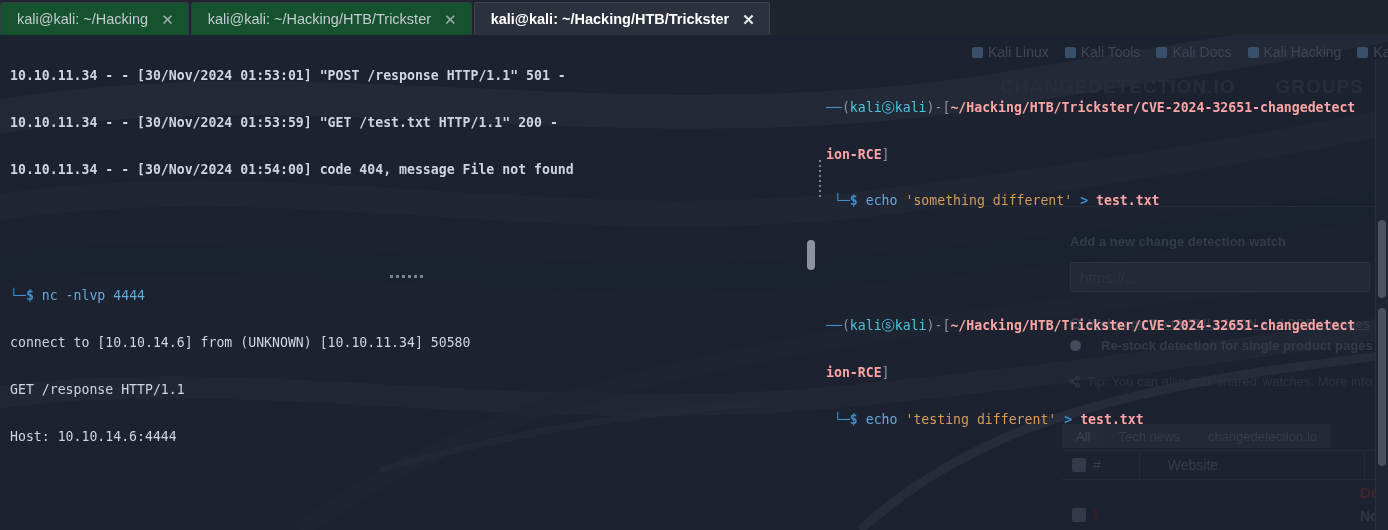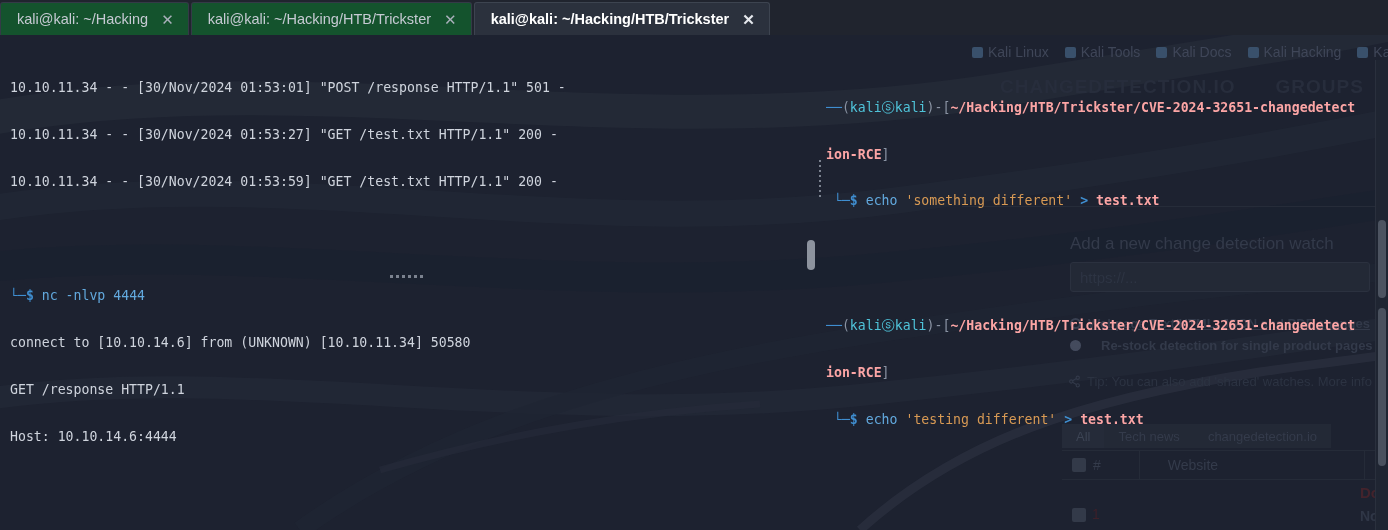--- a/index.html
+++ b/index.html
@@ -55,21 +55,21 @@
     position: absolute; left: 1000px; top: 70px; width: 388px; height: 34px;
     display: flex; align-items: center; gap: 40px;
     font-family: "Liberation Sans", sans-serif;
     font-size: 19px; font-weight: bold; letter-spacing: 1px;
     color: #272d3c;
     white-space: nowrap;
   }
   .bg-panel-title {
     position: absolute; left: 1070px; top: 234px; width: 318px;
     font-family: "Liberation Sans", sans-serif;
-    font-size: 17px; font-weight: normal; color: #333a4a;
+    font-size: 13px; font-weight: bold; color: #333a4a;
     white-space: nowrap;
   }
   .bg-input {
     position: absolute; left: 1070px; top: 262px; width: 300px; height: 30px;
     background: #232936; border: 1px solid #2b313f; border-radius: 3px;
     display: flex; align-items: center; padding-left: 9px;
     font-family: "Liberation Sans", sans-serif;
     font-size: 15px; color: #2d3443;
   }
   .bg-radio-row {
@@ -200,21 +200,21 @@
   .pane {
     position: absolute;
     font-family: "DejaVu Sans Mono", monospace;
     font-size: 13.2px;
     line-height: 15.6px;
     color: #cfd4dd;
     white-space: pre;
     overflow: hidden;
   }
   
-  #pane-log  { left: 10px; top: 14px;   width: 800px; height: 195px; }
+  #pane-log  { left: 10px; top: 2px;   width: 800px; height: 195px; font-weight: bold; }
   
   #pane-nc   { left: 10px; top: 222px; width: 800px; height: 273px; }
   
   #pane-cmd  { left: 826px; top: 18px; width: 562px; height: 460px; }
 
   .ln { display: block; }
 
   
   .c-blue   { color: #3f8ed0; font-weight: bold; }
   .c-cyan   { color: #4fc3d9; }
@@ -391,22 +391,22 @@
     <div class="tab active">
       <span>kali@kali: ~/Hacking/HTB/Trickster</span>
       <span class="tab-close">✕</span>
     </div>
   </div>
 
   <div id="term">
 
     <div class="pane" id="pane-log">
       <span class="ln">10.10.11.34 - - [30/Nov/2024 01:53:01] "POST /response HTTP/1.1" 501 -</span>
-      <span class="ln">10.10.11.34 - - [30/Nov/2024 01:53:27] "GET /test.txt HTTP/1.1" 200 -</span>
       <span class="ln">10.10.11.34 - - [30/Nov/2024 01:53:59] "GET /test.txt HTTP/1.1" 200 -</span>
+      <span class="ln">10.10.11.34 - - [30/Nov/2024 01:54:00] code 404, message File not found</span>
       
       
       
       
       
       
       
       
     </div>
 

